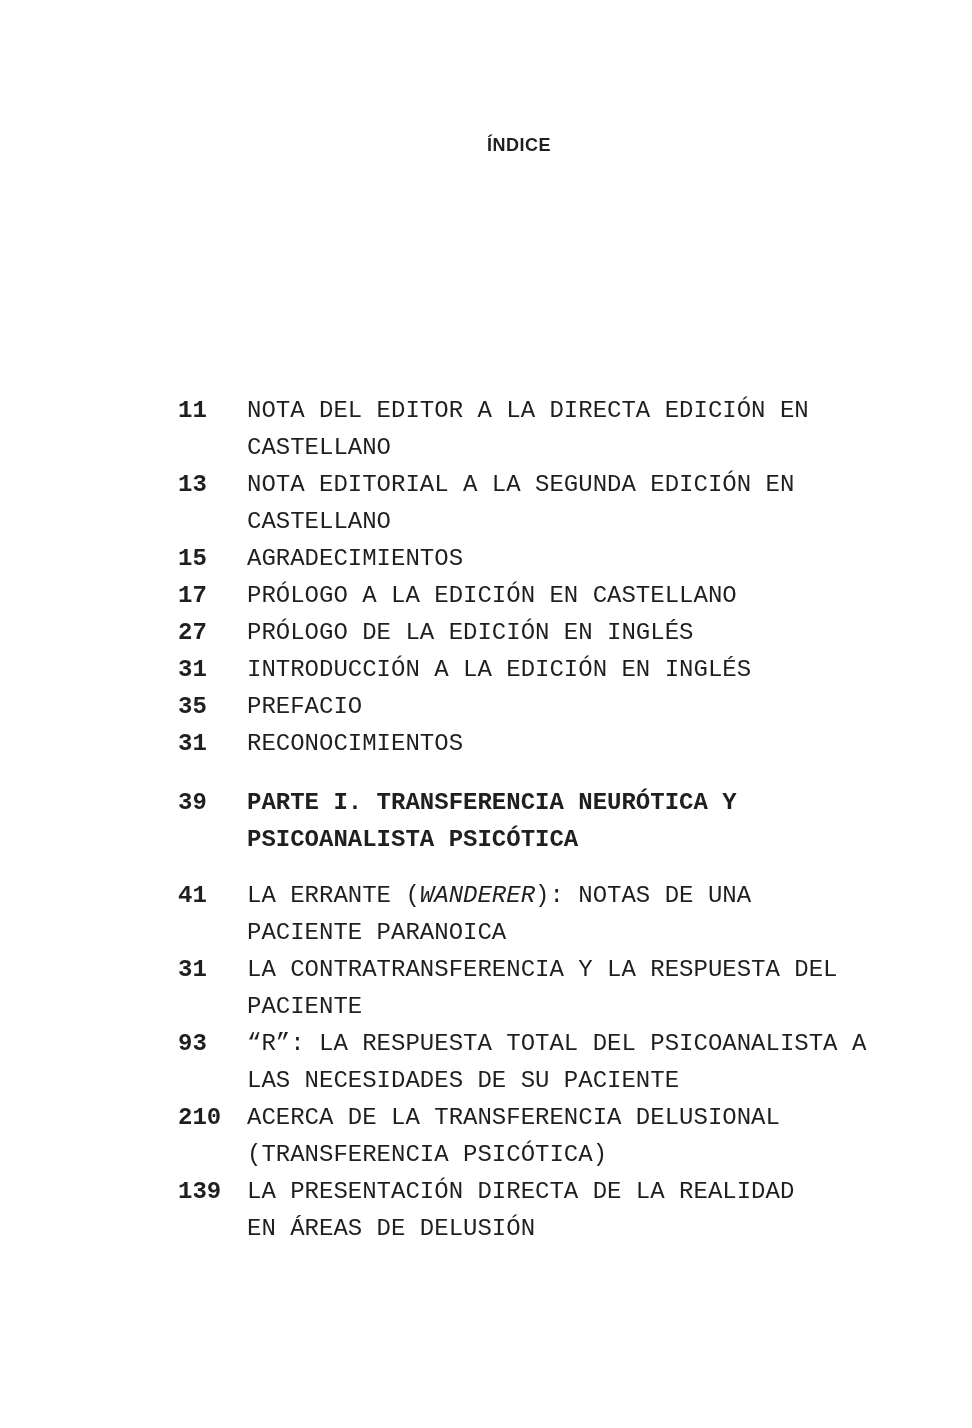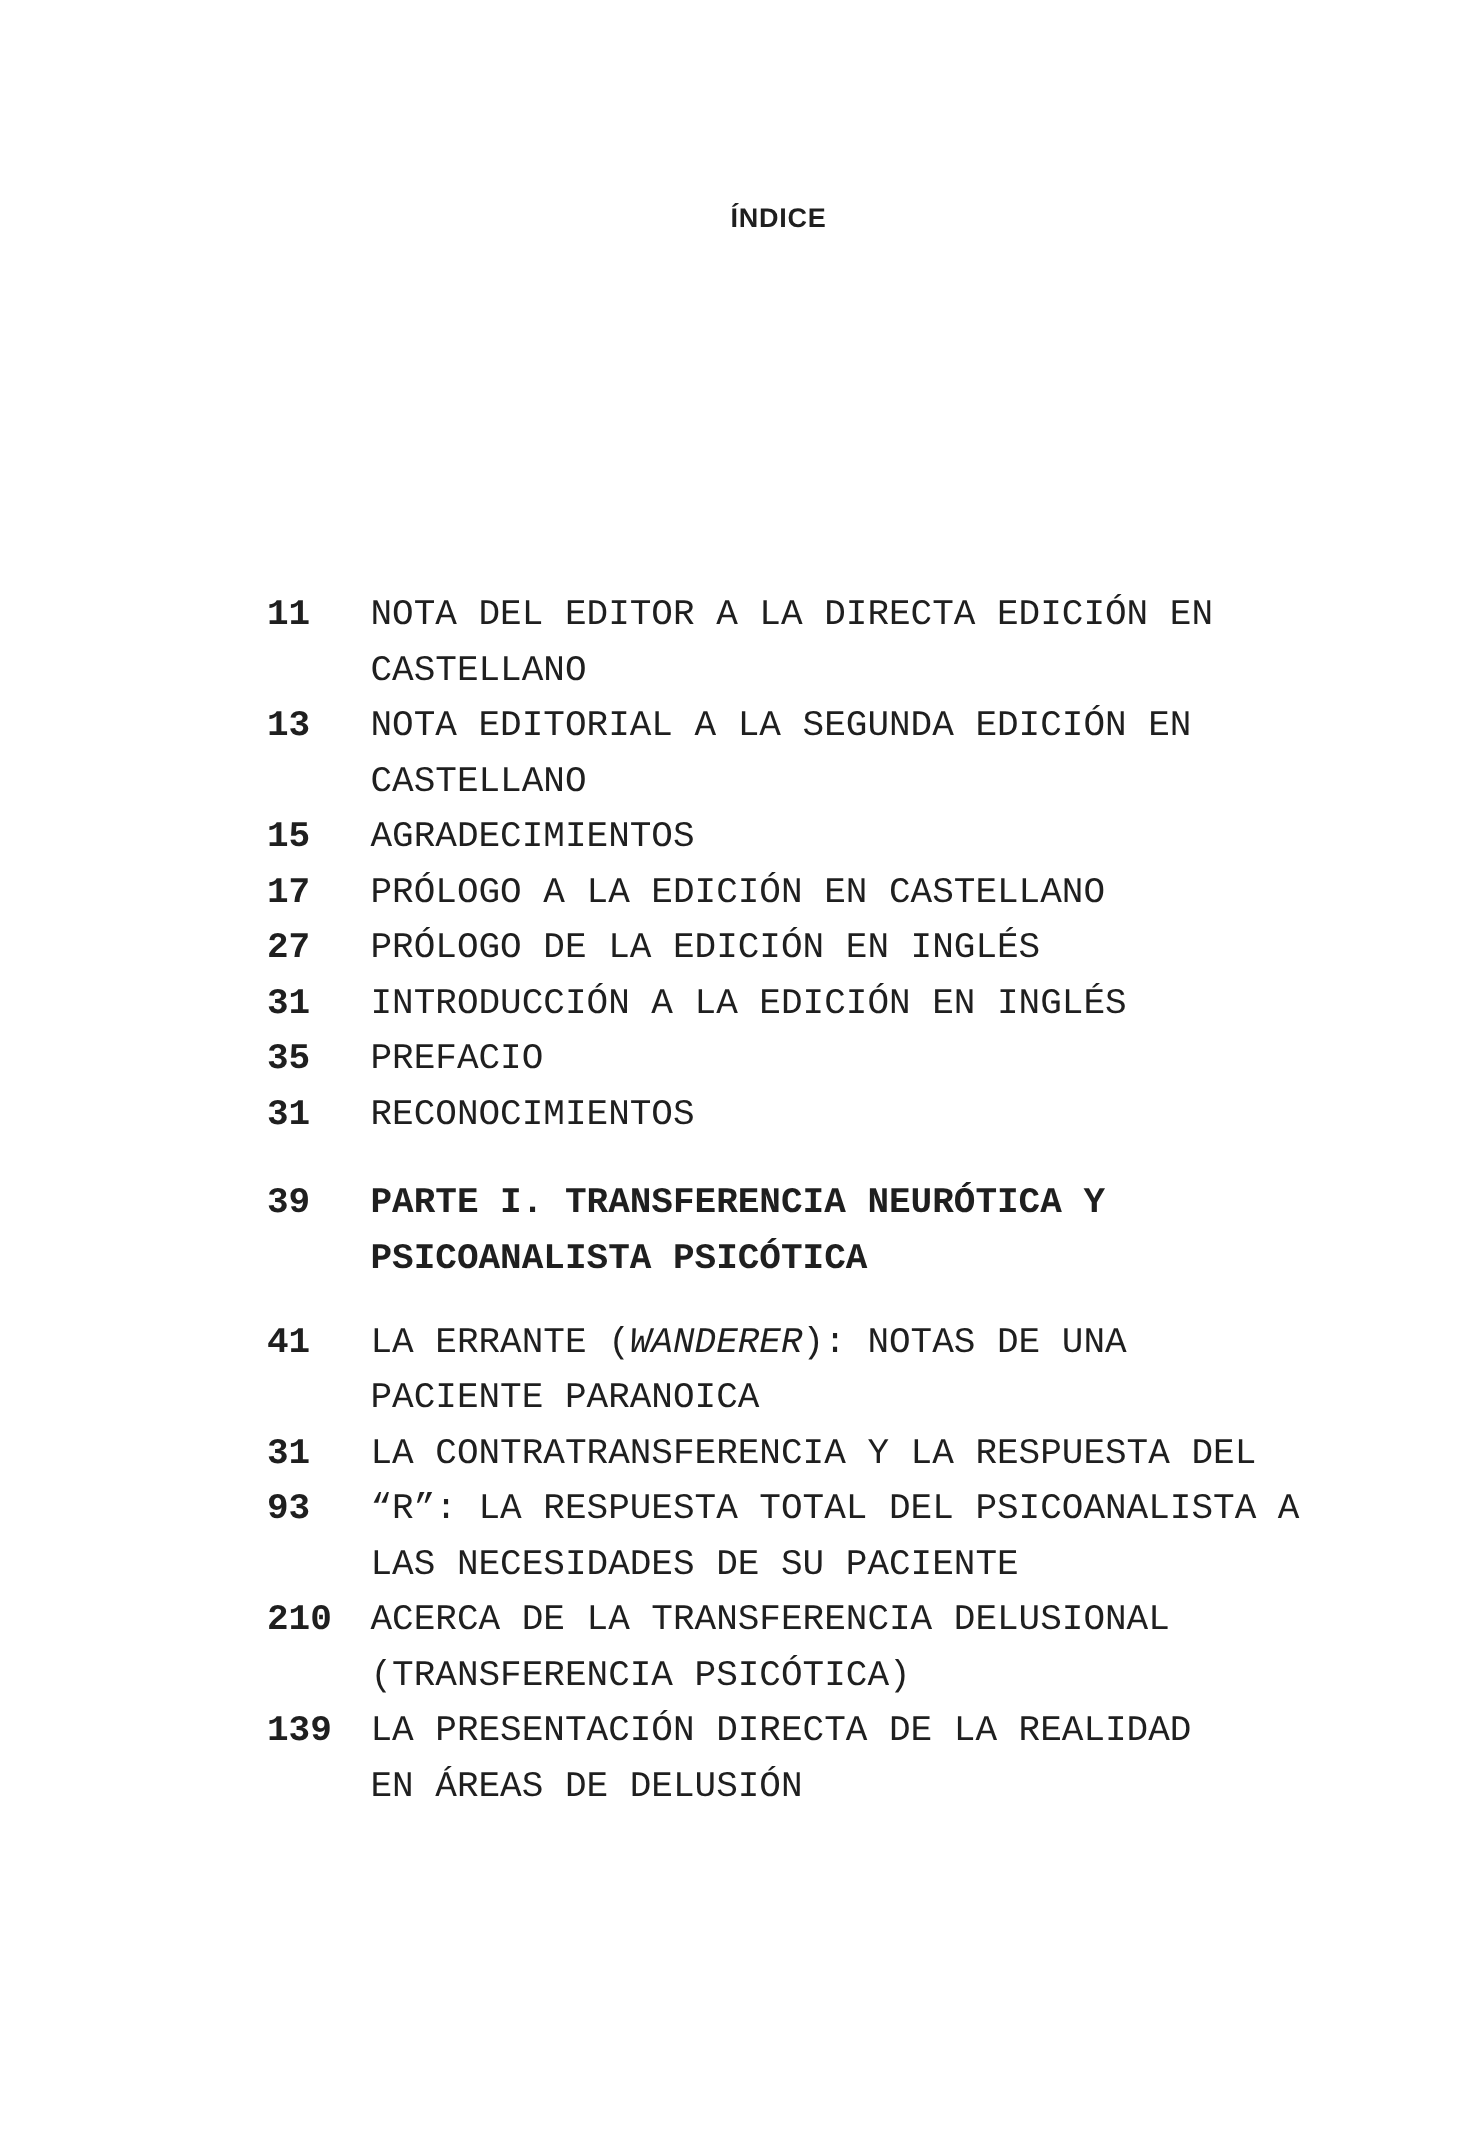--- a/index.html
+++ b/index.html
@@ -124,20 +124,21 @@
         <span class="num">41</span>
         <span>
           <div class="line"><span>LA ERRANTE (</span><span class="italic">WANDERER</span><span>): NOTAS DE UNA</span></div>
           <div class="line">PACIENTE PARANOICA</div>
         </span>
       </div>
       <div class="entry">
         <span class="num">31</span>
         <span>
           <div class="line">LA CONTRATRANSFERENCIA Y LA RESPUESTA DEL</div>
+          <div class="line">PACIENTE</div>
         </span>
       </div>
       <div class="entry">
         <span class="num">93</span>
         <span>
           <div class="line">“R”: LA RESPUESTA TOTAL DEL PSICOANALISTA A</div>
           <div class="line">LAS NECESIDADES DE SU PACIENTE</div>
         </span>
       </div>
       <div class="entry">

